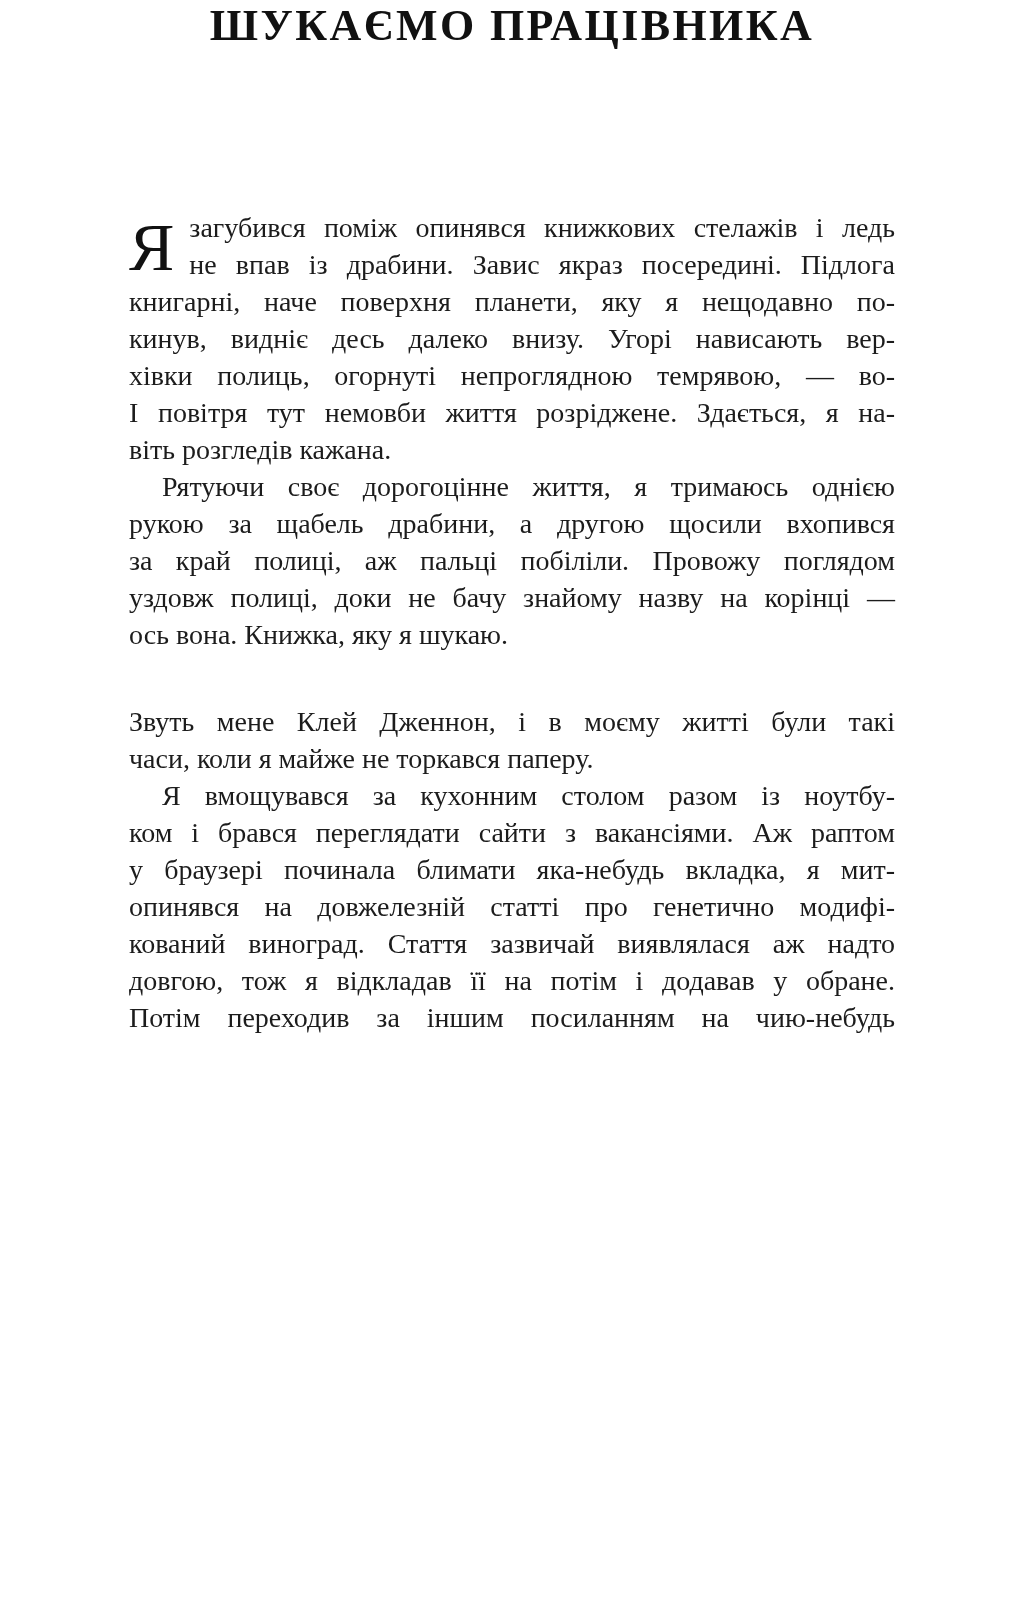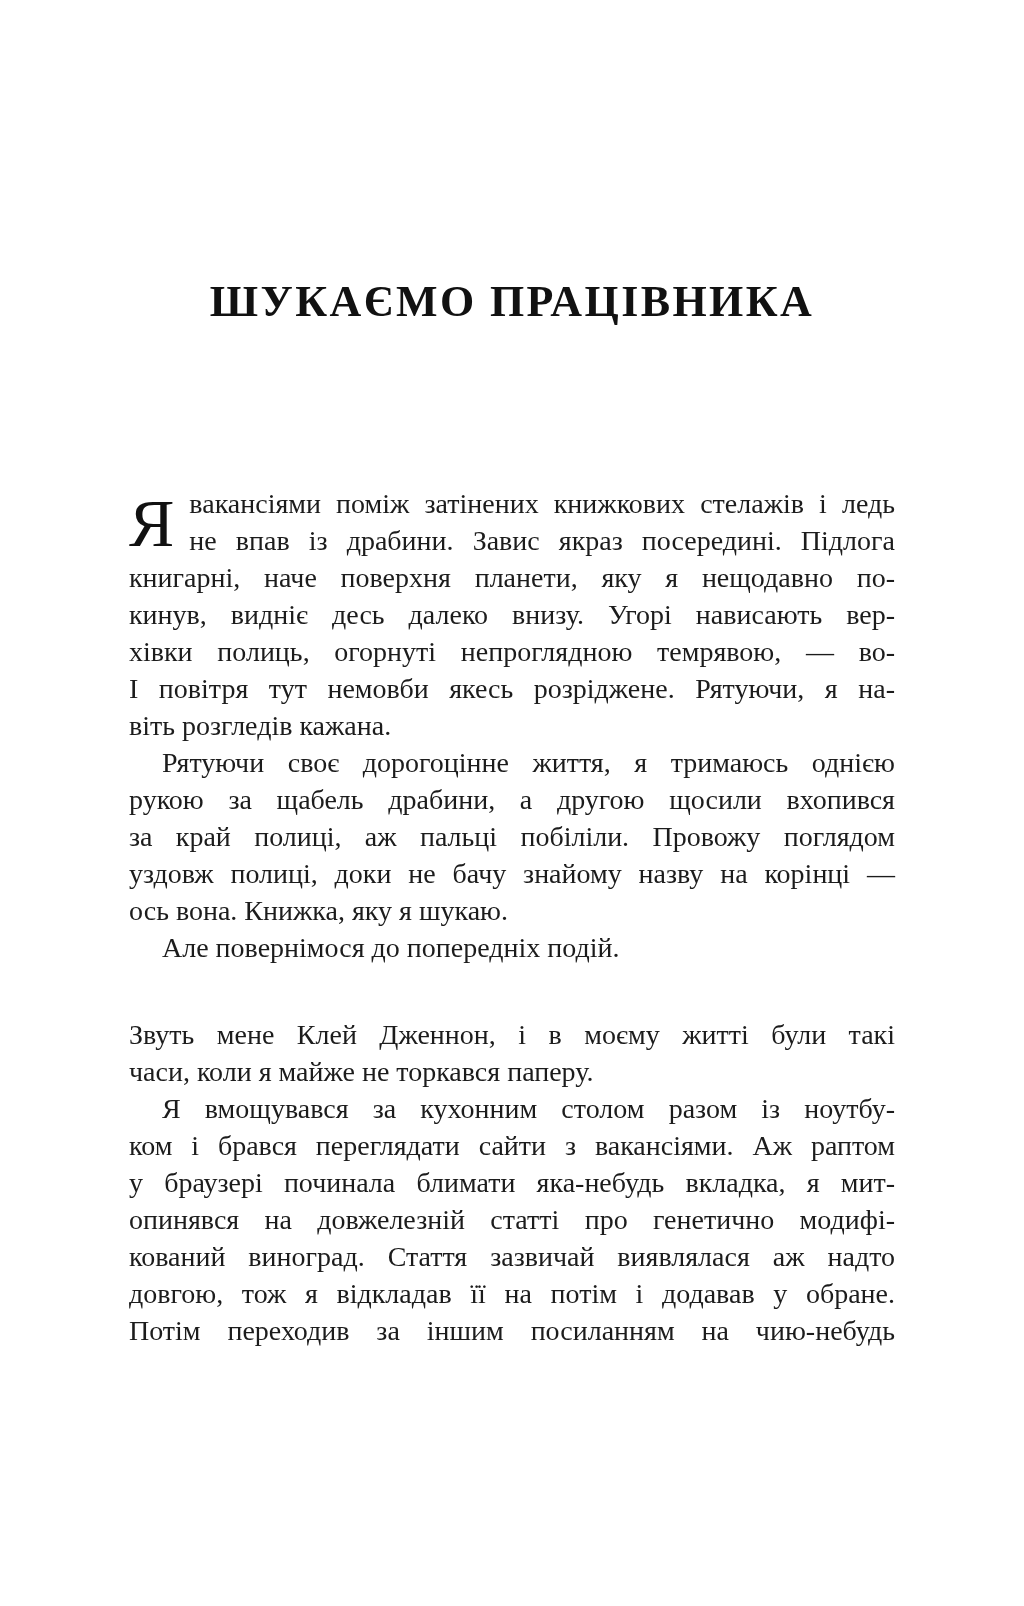--- a/index.html
+++ b/index.html
@@ -9,21 +9,20 @@
     width: 1024px;
     height: 1606px;
     margin: 0 auto;
     background: #ffffff;
     color: #1c1c1c;
     font-family: "Liberation Serif", "DejaVu Serif", serif;
     overflow: hidden;
   }
   .chapter-title {
     margin: 0;
-    padding-top: 276px;
     text-align: center;
     font-size: 44px;
     font-weight: 700;
     letter-spacing: 0.055em;
     color: #111111;
   }
   .body-text {
     width: 766px;
     margin: 158px auto 0 auto;
     font-size: 28px;
@@ -52,45 +51,40 @@
 <body>
 
 <div class="page">
   <h1 class="chapter-title">ШУКАЄМО ПРАЦІВНИКА</h1>
 
   <section class="body-text">
 
     <div class="para">
       <span class="dropcap">Я</span>
       <div class="lines">
-          <div class="line">вакансіями поміж затінених книжкових стелажів і ледь</div>
+          <div class="line">загубився поміж опинявся книжкових стелажів і ледь</div>
           <div class="line">не впав із драбини. Завис якраз посередині. Підлога</div>
           <div class="line">книгарні, наче поверхня планети, яку я нещодавно по-</div>
           <div class="line">кинув, видніє десь далеко внизу. Угорі нависають вер-</div>
           <div class="line">хівки полиць, огорнуті непроглядною темрявою, — во-</div>
-          <div class="line">І повітря тут немовби якесь розріджене. Рятуючи, я на-</div>
+          <div class="line">І повітря тут немовби життя розріджене. Здається, я на-</div>
           <div class="line last">віть розгледів кажана.</div>
         </div>
     </div>
 
     <div class="para indent">
       <div class="lines">
           <div class="line">Рятуючи своє дорогоцінне життя, я тримаюсь однією</div>
           <div class="line">рукою за щабель драбини, а другою щосили вхопився</div>
           <div class="line">за край полиці, аж пальці побіліли. Провожу поглядом</div>
           <div class="line">уздовж полиці, доки не бачу знайому назву на корінці —</div>
           <div class="line last">ось вона. Книжка, яку я шукаю.</div>
         </div>
     </div>
 
-    <div class="para indent">
-      <div class="lines">
-          <div class="line last">Але повернімося до попередніх подій.</div>
-        </div>
-    </div>
 
     <div class="para section-break">
       <div class="lines">
           <div class="line">Звуть мене Клей Дженнон, і в моєму житті були такі</div>
           <div class="line last">часи, коли я майже не торкався паперу.</div>
         </div>
     </div>
 
     <div class="para indent continues">
       <div class="lines">

